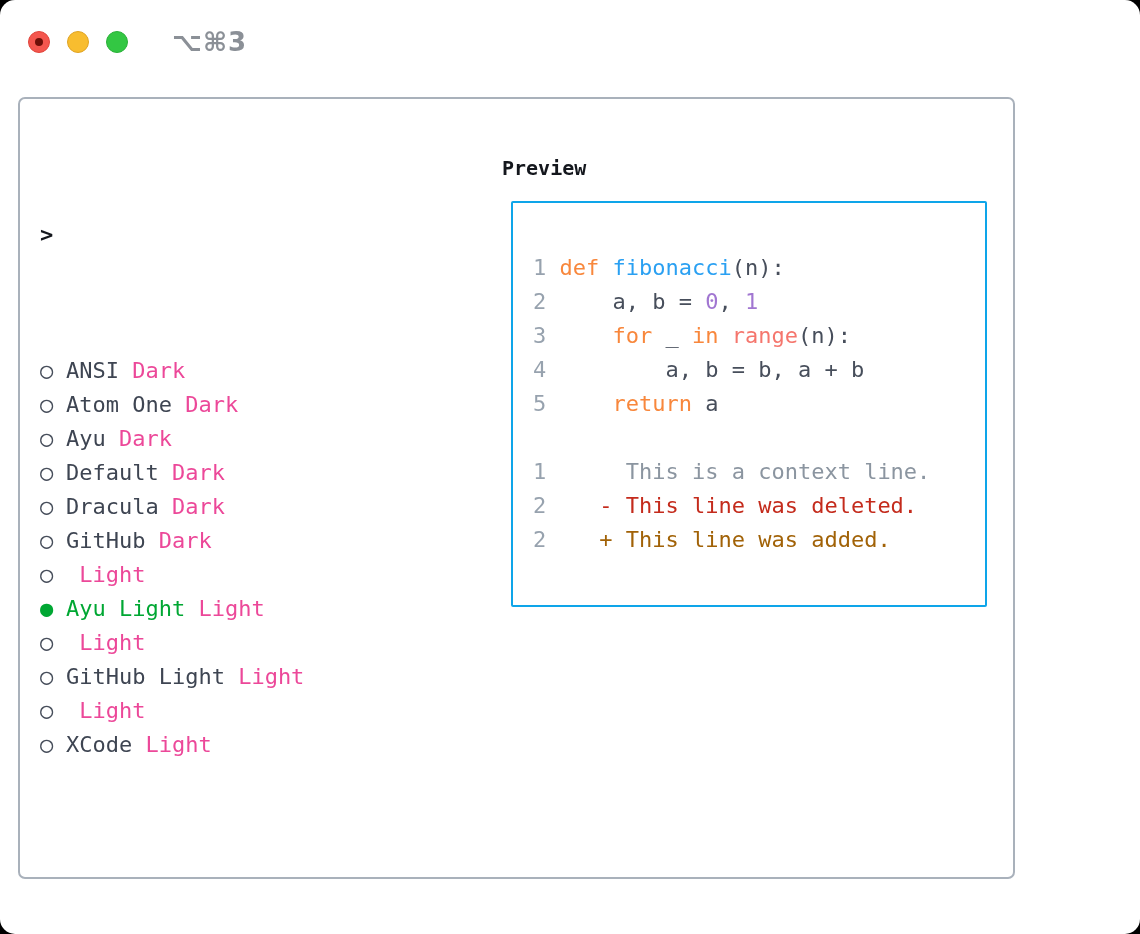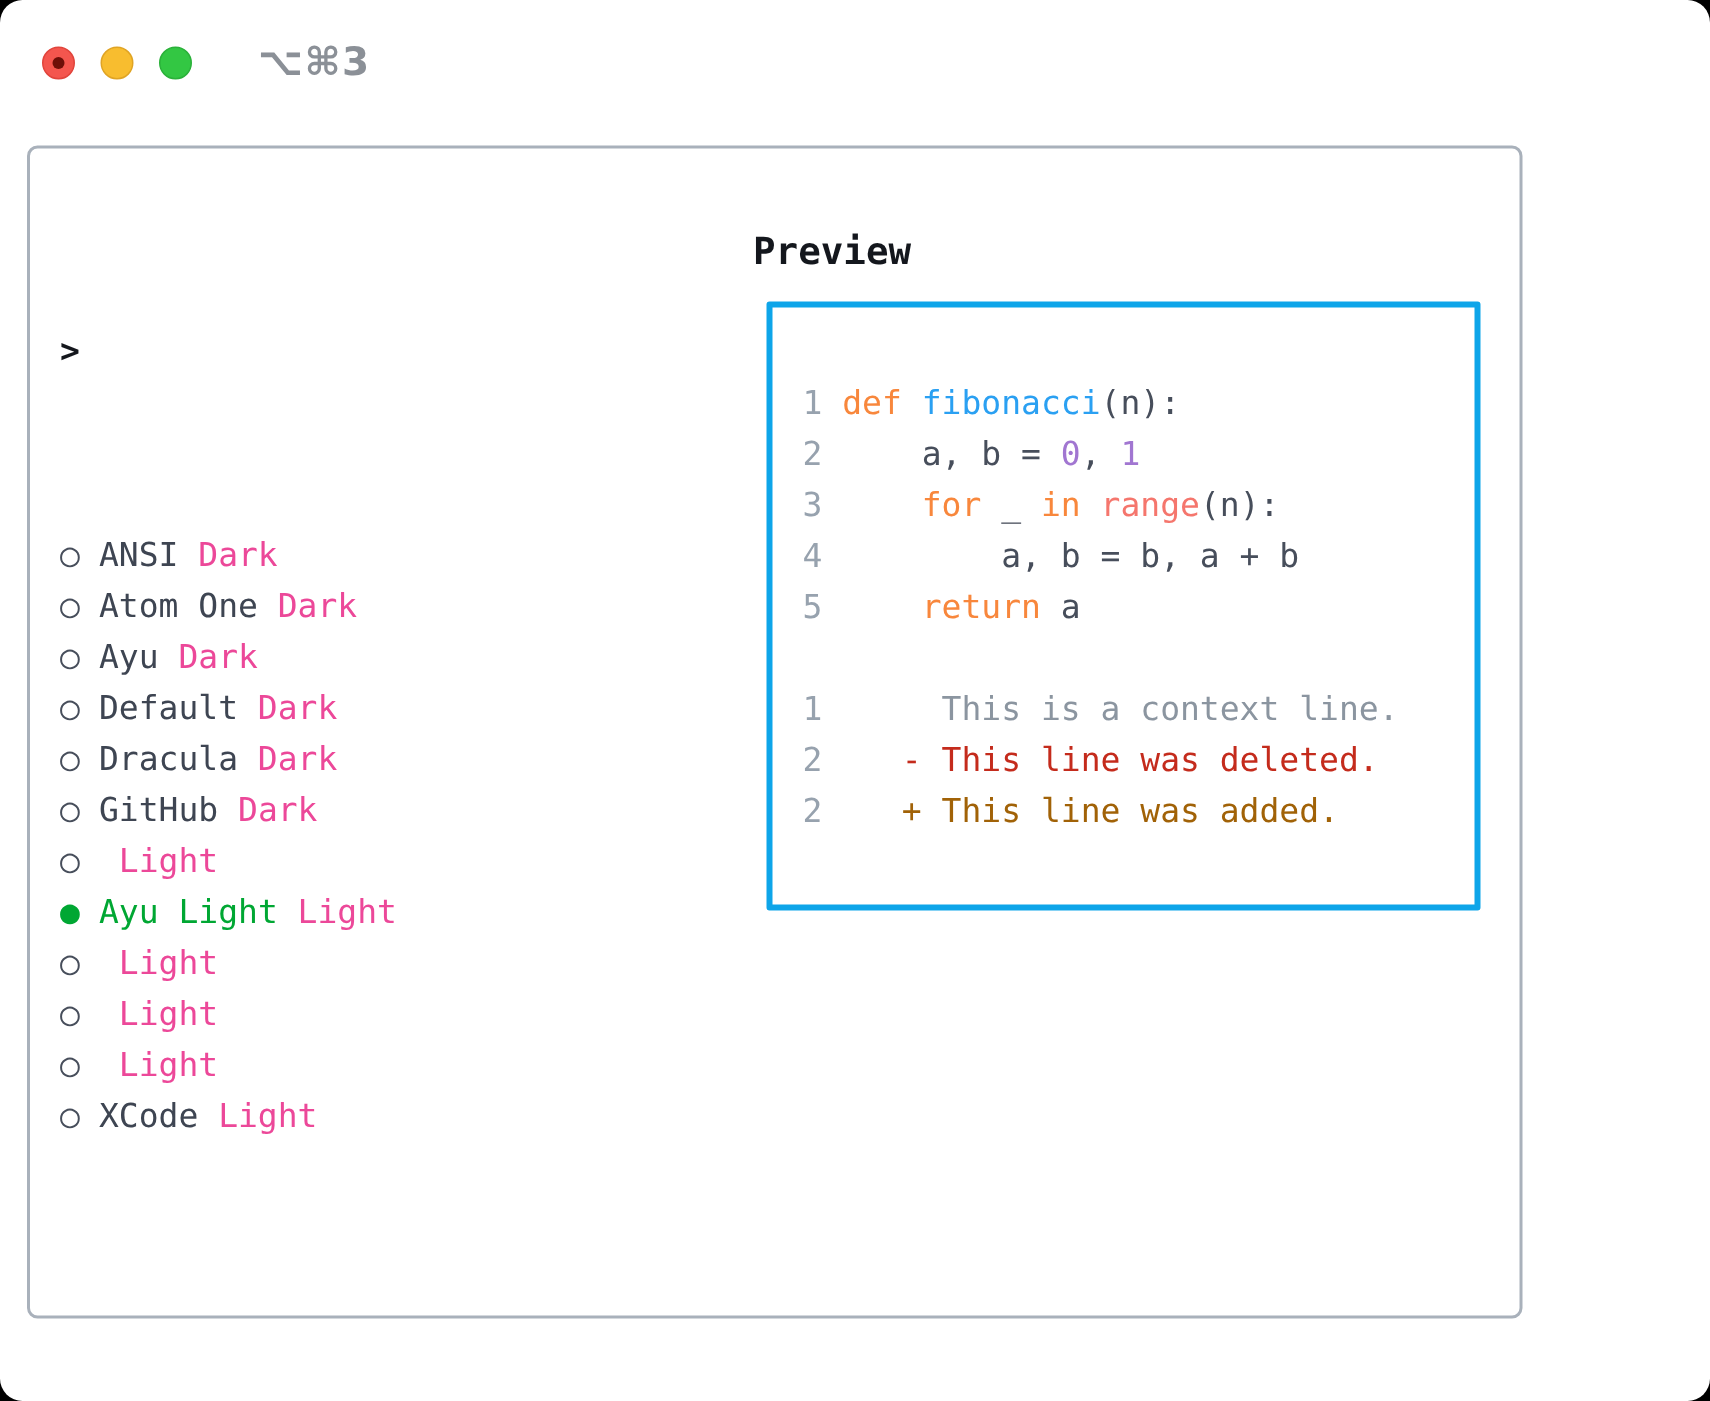--- a/index.html
+++ b/index.html
@@ -27,24 +27,24 @@
   .left-col{position:absolute;left:20px;top:51px;font-size:22px;line-height:34px;white-space:pre;}
   .row{height:34px;display:flex;align-items:center;}
   .radio{display:inline-block;width:26px;color:#474e5b;flex:0 0 26px;}
   .prompt{display:inline-block;width:26px;color:#14171d;font-weight:bold;flex:0 0 26px;}
   .hdr{color:#14171d;font-weight:bold;}
   .t-name{color:#3e4552;}
   .t-variant{color:#ec4899;margin-left:13.2px;}
   .row.selected .radio{color:#00a733;}
   .row.selected .t-name{color:#00a733;}
   
-  .preview-label{position:absolute;left:482px;top:52px;font-size:25px;line-height:34px;color:#14171d;font-weight:bold;}
+  .preview-label{position:absolute;left:482px;top:52px;font-size:20px;line-height:34px;color:#14171d;font-weight:bold;}
   .preview-box{
     position:absolute;left:491px;top:102px;width:476px;height:406px;box-sizing:border-box;
-    border:4px solid #0ea5e9;border-radius:2px;background:#fff;overflow:hidden;
+    border:2px solid #0ea5e9;border-radius:2px;background:#fff;overflow:hidden;
   }
   .code-area{padding:48px 0 0 20px;font-size:22px;line-height:34px;white-space:pre;}
   .code-line{height:34px;}
   .tk-lineno{color:#97a2ae;}
   .tk-plain{color:#474e5b;}
   .tk-kw{color:#f8873c;}
   .tk-fn{color:#2aa0f2;}
   .tk-num{color:#a176d1;}
   .tk-builtin{color:#f5766d;margin-top:33px;}
   .tk-ctx{color:#8b95a0;}
@@ -82,21 +82,21 @@
     <span class="radio">○</span><span class="t-name">Dracula</span><span class="t-variant">Dark</span>
   </div><div class="row">
     <span class="radio">○</span><span class="t-name">GitHub</span><span class="t-variant">Dark</span>
   </div><div class="row">
     <span class="radio">○</span><span class="t-variant">Light</span>
   </div><div class="row selected">
     <span class="radio">●</span><span class="t-name">Ayu Light</span><span class="t-variant">Light</span>
   </div><div class="row">
     <span class="radio">○</span><span class="t-variant">Light</span>
   </div><div class="row">
-    <span class="radio">○</span><span class="t-variant">Light</span>
+    <span class="radio">○</span><span class="t-name">GitHub Light</span><span class="t-variant">Light</span>
   </div><div class="row">
     <span class="radio">○</span><span class="t-variant">Light</span>
   </div><div class="row">
     <span class="radio">○</span><span class="t-name">XCode</span><span class="t-variant">Light</span>
   </div></div>
 
       <div class="row"></div>
 
       
 

